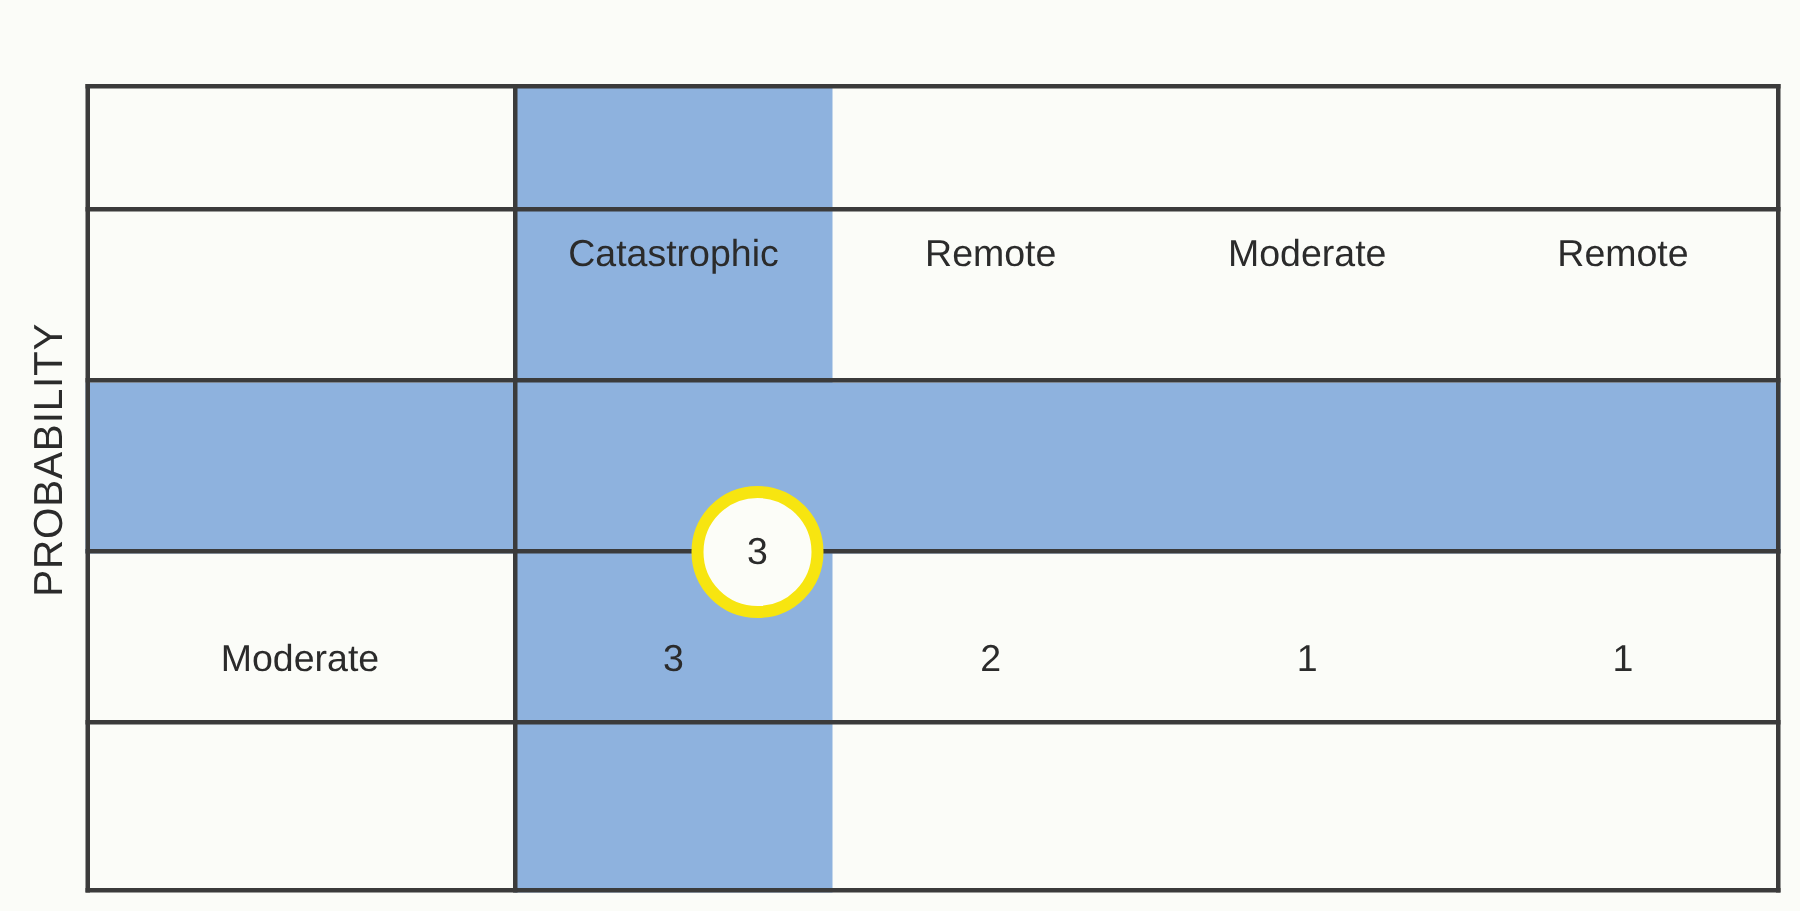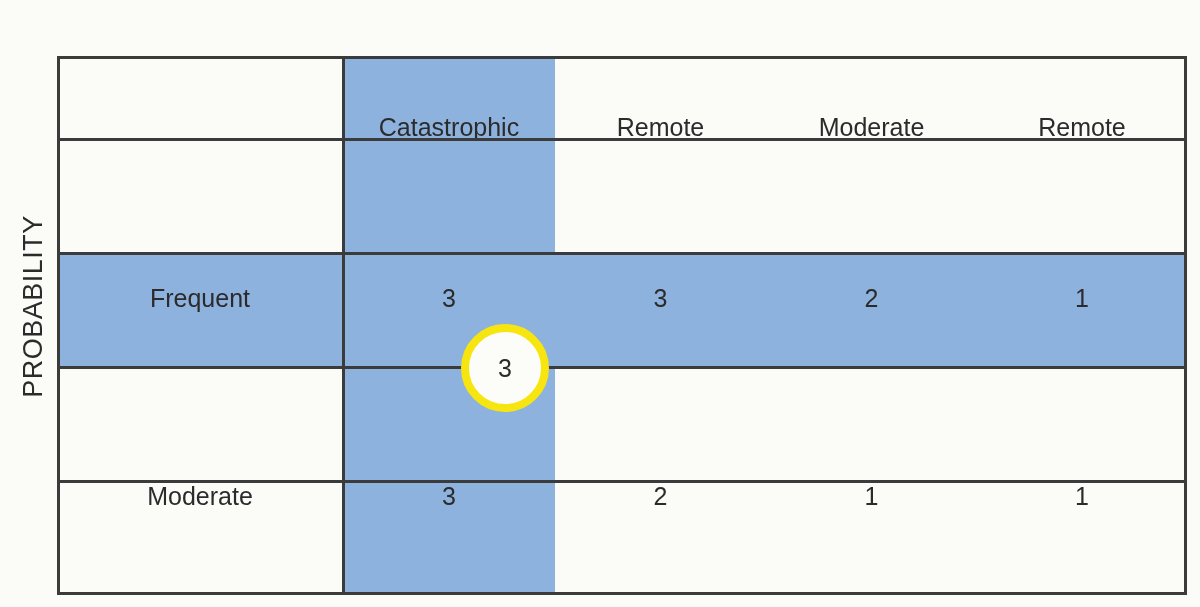--- a/index.html
+++ b/index.html
@@ -238,37 +238,20 @@
             <span class="col-head">Remote</span>
           </td>
           <td>
             <span class="col-head">Moderate</span>
           </td>
           <td>
             <span class="col-head">Remote</span>
           </td>
         </tr>
 
-        <tr class="r-body">
-          <td>
-            <span class="row-label">Frequent</span>
-          </td>
-          <td>
-            <span class="cell-val">3</span>
-          </td>
-          <td>
-            <span class="cell-val">3</span>
-          </td>
-          <td>
-            <span class="cell-val">2</span>
-          </td>
-          <td>
-            <span class="cell-val">1</span>
-          </td>
-        </tr>
 
 
         <tr class="r-body">
           <td>
             <span class="row-label">Moderate</span>
           </td>
           <td>
             <span class="cell-val">3</span>
           </td>
           <td>

